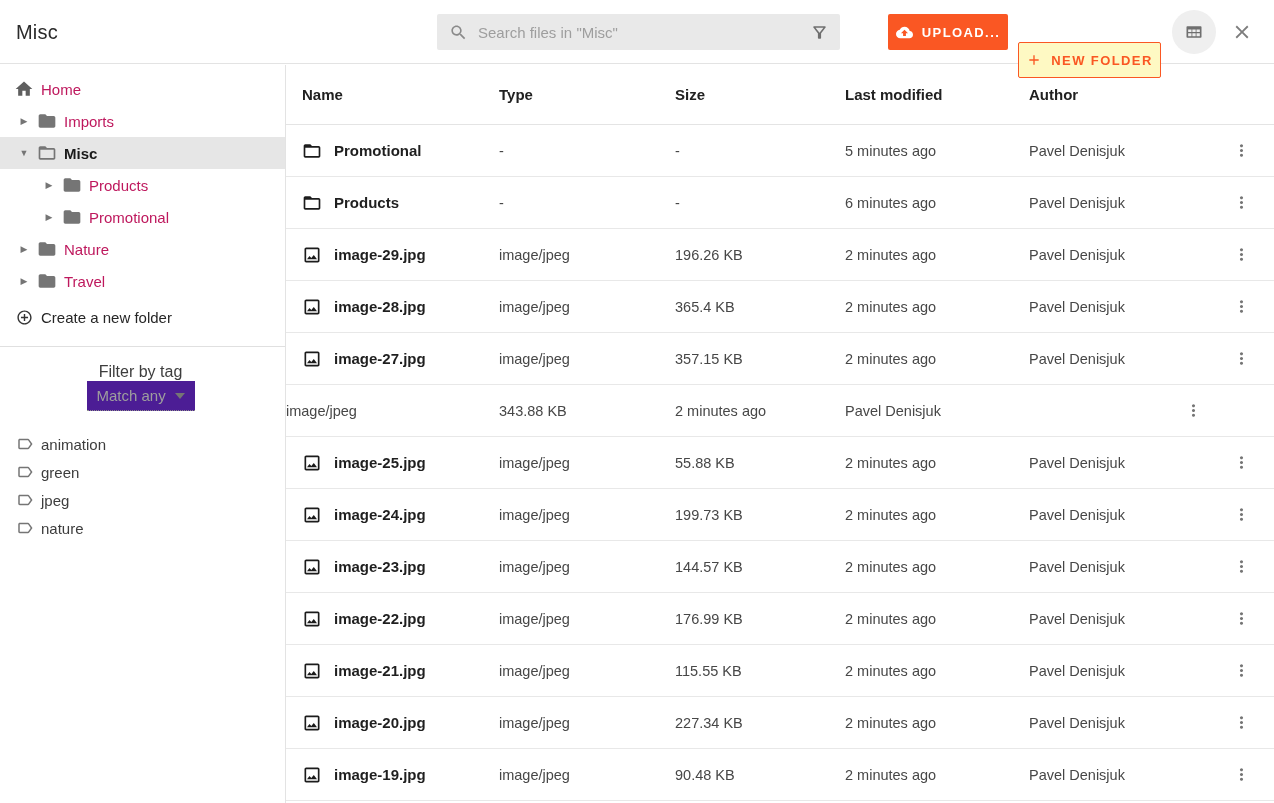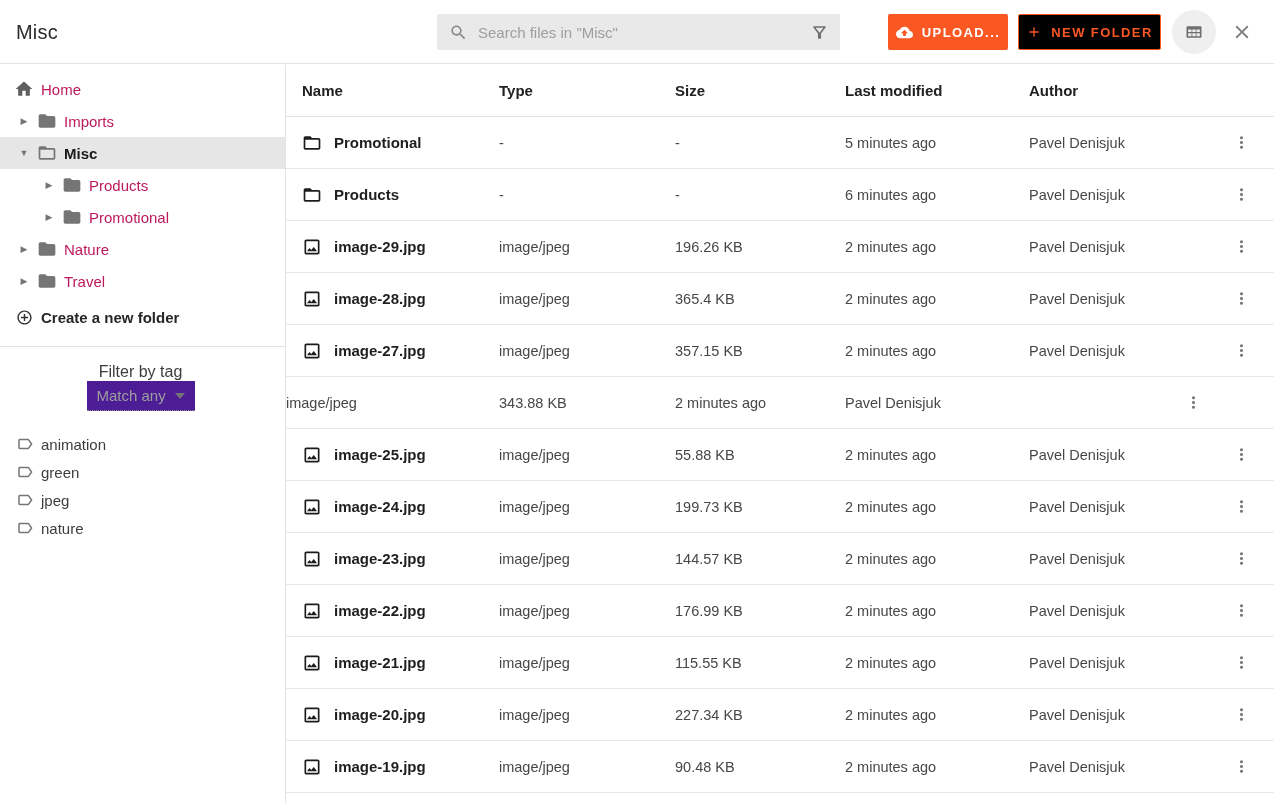--- a/index.html
+++ b/index.html
@@ -20,22 +20,22 @@
                   font:15px "Liberation Sans","DejaVu Sans",sans-serif; color:#424242;
                   margin-left:10px; }
   .search input::placeholder { color:#9e9e9e; opacity:1; }
   .search .funnel { width:19px; height:19px; fill:#6f6f6f; margin-right:11px; cursor:pointer; }
 
   .btn { position:absolute; top:14px; height:36px; display:flex; align-items:center;
          justify-content:center; gap:9px; border-radius:2px; cursor:pointer;
          font:600 13px "Liberation Sans","DejaVu Sans",sans-serif; letter-spacing:1.4px; }
   .btn-upload { left:888px; width:120px; background:var(--accent); border:0; color:#fff; }
   .btn-upload svg { width:17px; height:17px; fill:#fff; }
-  .btn-newfolder { left:1018px; width:143px; background:#000000;
-                   border:1px solid var(--accent); color:var(--accent); }
+  .btn-newfolder { left:1018px; width:143px; background:#fef9c3;
+                   border:1px solid var(--accent); color:var(--accent);margin-top:28px; }
   .btn-newfolder svg { width:16px; height:16px; fill:var(--accent); }
   .view-toggle { position:absolute; left:1172px; top:10px; width:44px; height:44px;
                  border:0; border-radius:50%; background:#efefef; cursor:pointer;
                  display:flex; align-items:center; justify-content:center; }
   .view-toggle svg { width:20px; height:20px; fill:#6f6f6f; }
   .close-btn { position:absolute; left:1230px; top:20px; width:24px; height:24px; border:0;
                background:transparent; cursor:pointer; display:flex; align-items:center;
                justify-content:center; }
   .close-btn svg { width:22px; height:22px; fill:#7d7d7d; }
 
@@ -48,21 +48,21 @@
   .titem .ticn { width:20px; height:20px; flex:0 0 auto; display:flex; }
   .titem .ticn svg { width:20px; height:20px; fill:#757575; }
   .titem.home .ticn svg { fill:#5f5f5f; }
   .titem .tlabel { margin-left:7px; font-size:15px; color:#be185d; }
   .titem.selected { background:#e6e6e6; }
   .titem.bold .tlabel { font-weight:700; color:#1a1a1a; }
 
   .create-folder { display:flex; align-items:center; height:32px; margin-top:4px;
                    padding-left:16px; cursor:pointer; }
   .create-folder svg { width:17px; height:17px; fill:#333; }
-  .create-folder span.lbl { margin-left:8px; font-size:15px; font-weight:700; color:#262626; }
+  .create-folder span.lbl { margin-left:8px; font-size:15px; font-weight:400; color:#262626; }
 
   .side-divider { border:0; border-top:1px solid #e0e0e0; margin-top:13px; }
 
   .filter-head { display:flex; align-items:center; justify-content:space-between;
                  padding:0 20px 0 16px; margin-top:16px;flex-direction:column; }
   .filter-head .fl { font-size:16px; color:#3d3d3d; }
   .match { width:108px; height:30px; background:#4c1d95; border-bottom:1px dotted #8f8f8f;
            display:flex; align-items:center; padding:0 10px; cursor:pointer;
            font-size:15px; color:#9e9e9e; }
   .match .caret { margin-left:auto; width:0; height:0; border-left:5px solid transparent;
@@ -70,21 +70,21 @@
 
   .tag-list { margin-top:14px; }
   .tag-item { display:flex; align-items:flex-end; height:28px; padding-left:16px; cursor:pointer; }
   .tag-item svg { width:18px; height:18px; fill:#757575; flex:0 0 auto; }
   .tag-item .tlabel { margin-left:7px; font-size:15px; color:#3d3d3d; }
 
   
   .main { position:absolute; top:65px; left:286px; width:988px; height:738px; overflow:hidden; }
   .thead, .trow { display:grid; grid-template-columns:213px 176px 170px 184px 200px 1fr;
                   align-items:center; }
-  .thead { height:52px; border-bottom:1px solid #e4e4e4; font-weight:700; font-size:15px;
+  .thead { height:60px; border-bottom:1px solid #e4e4e4; font-weight:700; font-size:15px;
            color:#212121; }
   .thead .c:first-child { padding-left:16px; }
   .trow { height:52px; border-bottom:1px solid #e8e8e8; font-size:14.5px; color:#474747; }
   .trow .name { display:flex; align-items:center; padding-left:16px; }
   .trow .name .ricn { width:20px; height:20px; display:flex; flex:0 0 auto; }
   .trow .name .ricn svg { width:20px; height:20px; fill:#1c1c1c; }
   .trow .name .rname { margin-left:12px; font-size:15px; font-weight:700; color:#1f1f1f;
                        white-space:nowrap; }
   .trow .actions { display:flex; justify-content:flex-end; padding-right:24px; }
   .kebab { border:0; background:transparent; cursor:pointer; width:24px; height:24px;

